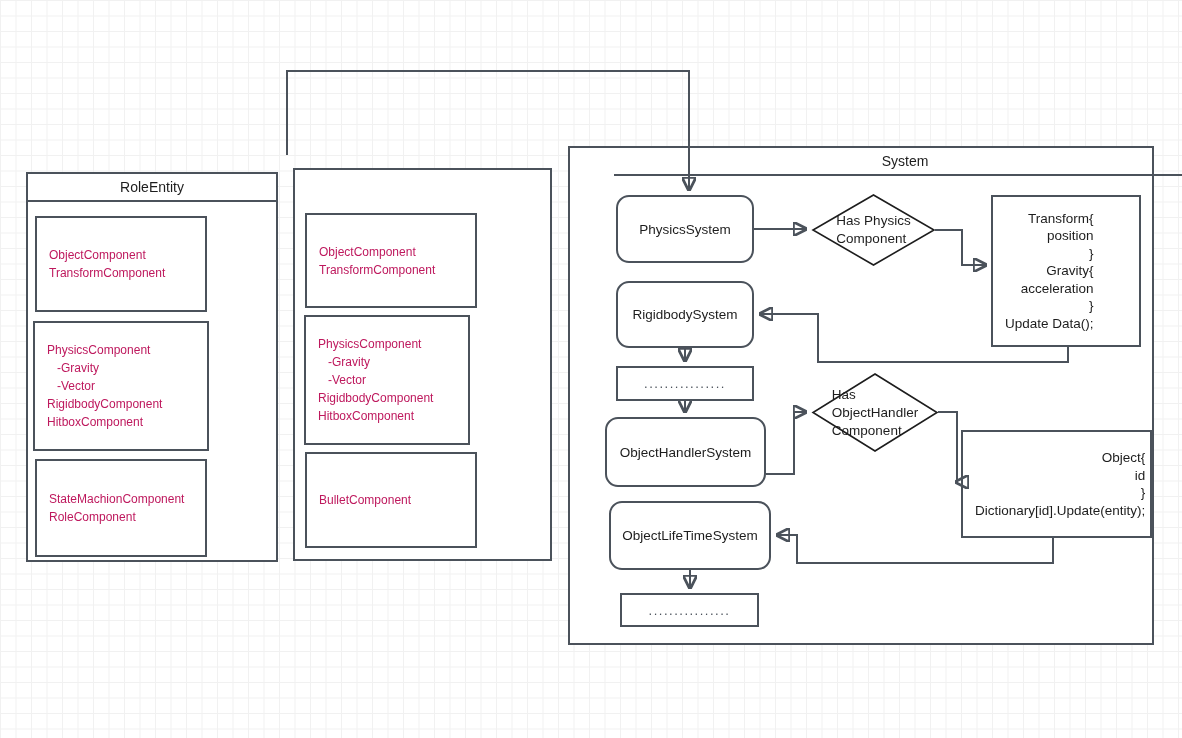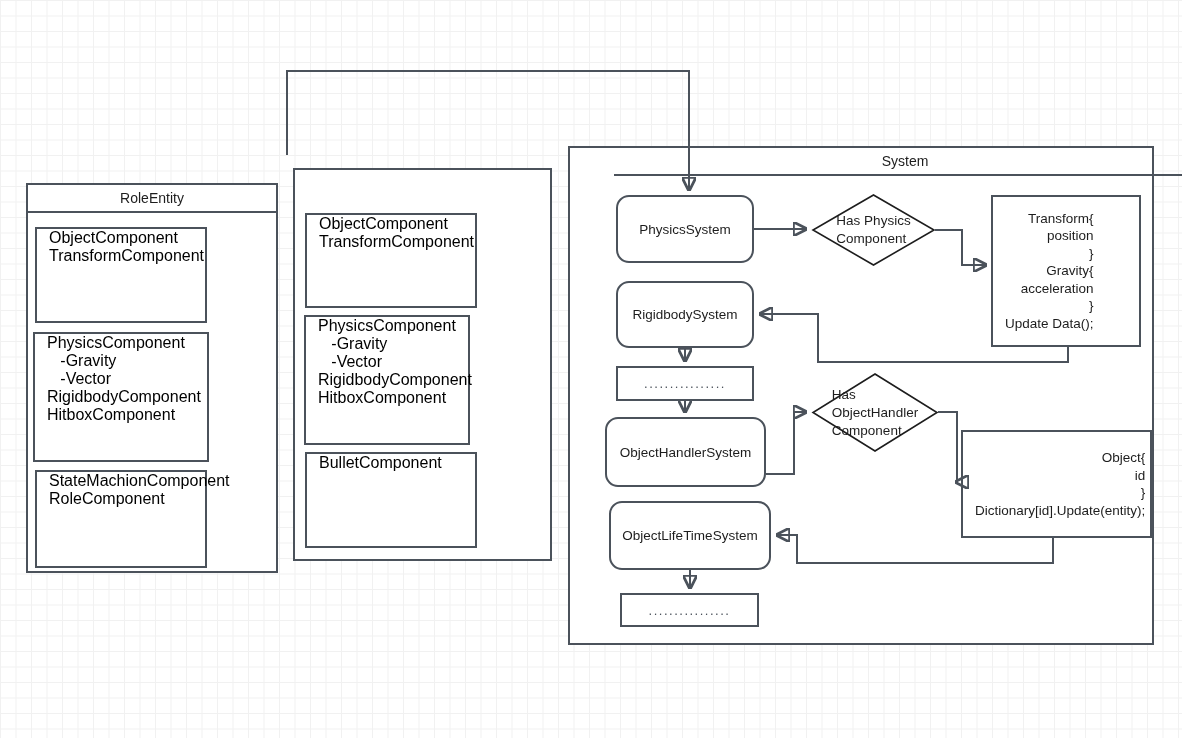--- a/index.html
+++ b/index.html
@@ -65,25 +65,26 @@
     display: flex;
     align-items: center;
     justify-content: center;
   }
 
   .compartment {
     position: absolute;
     box-sizing: border-box;
     border: 2px solid #4b525b;
     background: #ffffff;
-    font-size: 16px;
+    font-size: 12px;
     line-height: 18px;
-    color: #000000;
+    color: #be185d;
     white-space: pre;
     display: flex;
+    align-items: center;
   }
   .compartment > span { display: block; padding-left: 12px; }
 
   .proc {
     font-size: 13.5px;
     display: flex;
     align-items: center;
     justify-content: center;
     text-align: center;
     border-radius: 13px;
@@ -144,21 +145,21 @@
     fill: none;
     stroke: #4b525b;
     stroke-width: 2;
   }
 </style>
 </head>
 <body>
 
 <div id="grid-background"></div>
 
-<div class="panel" style="left:26px; top:183px; width:252px; height:390px;">
+<div class="panel" style="left:26px; top:172px; width:252px; height:390px;">
   <div class="panel-title" style="height:28px;">RoleEntity</div>
 
   <div class="compartment" style="left:7px; top:42px; width:172px; height:96px;">
     <span>ObjectComponent
 TransformComponent</span>
   </div>
 
   <div class="compartment" style="left:5px; top:147px; width:176px; height:130px;">
     <span>PhysicsComponent
    -Gravity

